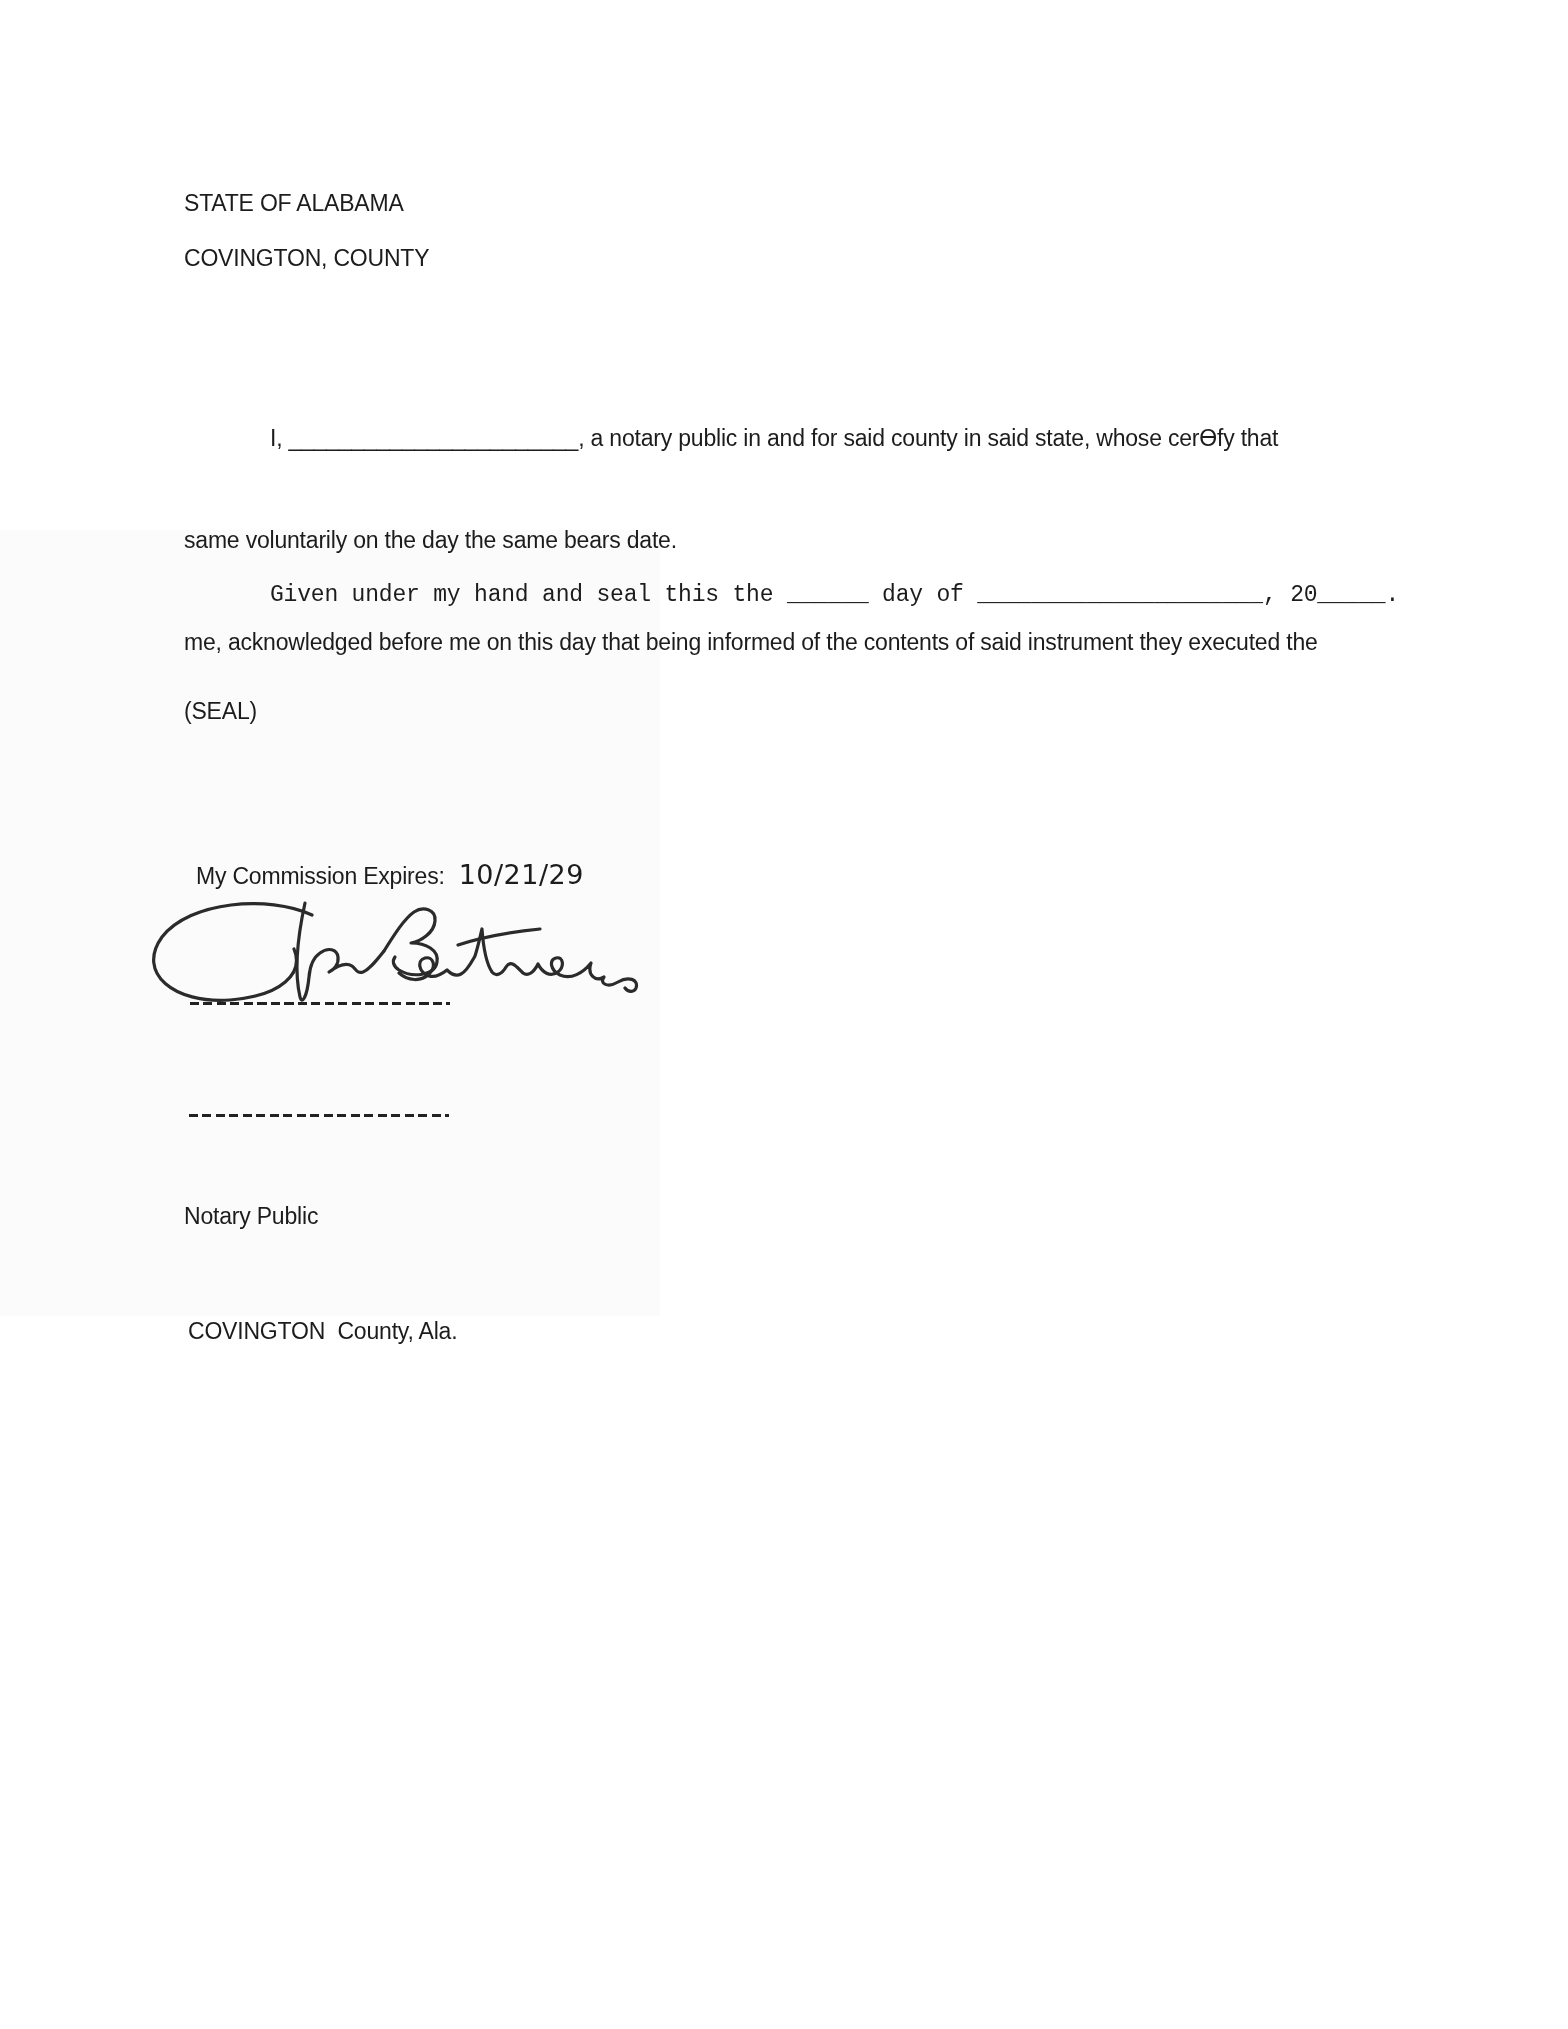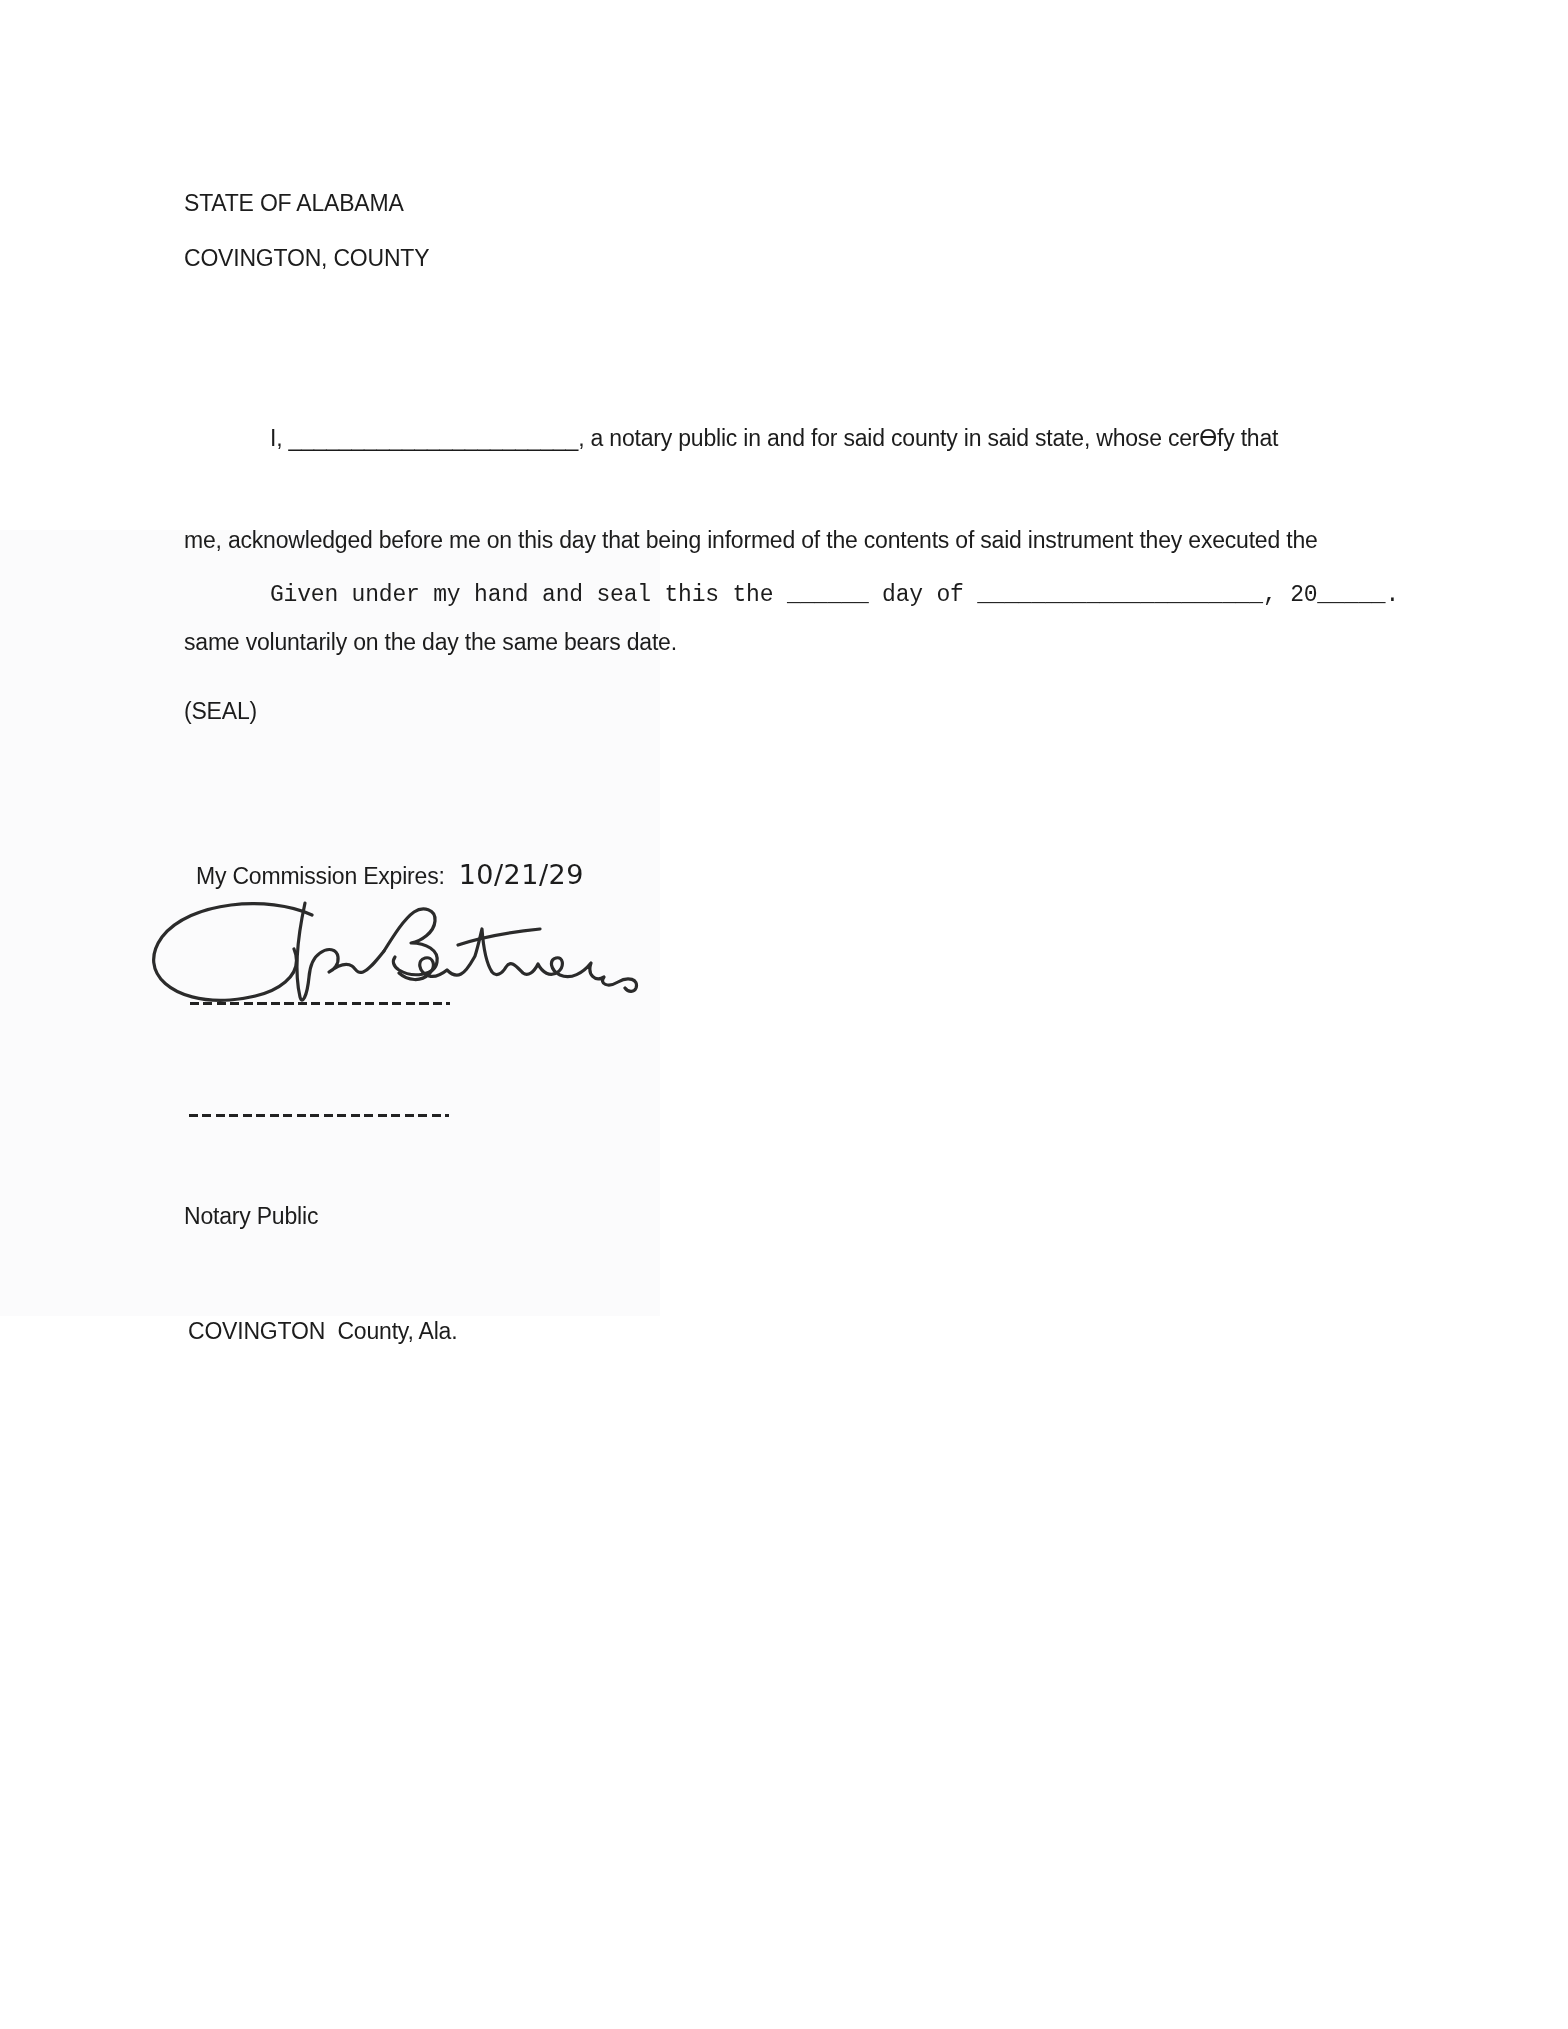--- a/index.html
+++ b/index.html
@@ -68,22 +68,22 @@
 
 <div class="page">
 
   <div class="tint"></div>
 
   <div class="txt state-line">STATE OF ALABAMA</div>
   <div class="txt county-line">COVINGTON, COUNTY</div>
 
   <div class="txt para">
     <div class="indent">I, _______________________, a notary public in and for said county in said state, whose cerƟfy that</div>
+    <div>same voluntarily on the day the same bears date.</div>
     <div>me, acknowledged before me on this day that being informed of the contents of said instrument they executed the</div>
-    <div>same voluntarily on the day the same bears date.</div>
   </div>
 
   <div class="txt given-line">
     <div class="indent">Given under my hand and seal this the ______ day of _____________________, 20_____.</div>
   </div>
 
   <div class="txt seal-label">(SEAL)</div>
 
   <div class="txt commission"><span>My Commission Expires:</span><span class="value">10/21/29</span></div>
 

